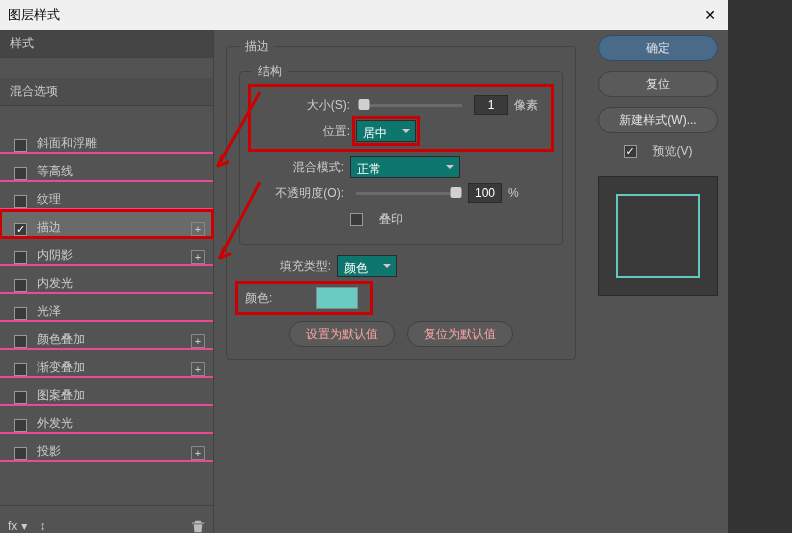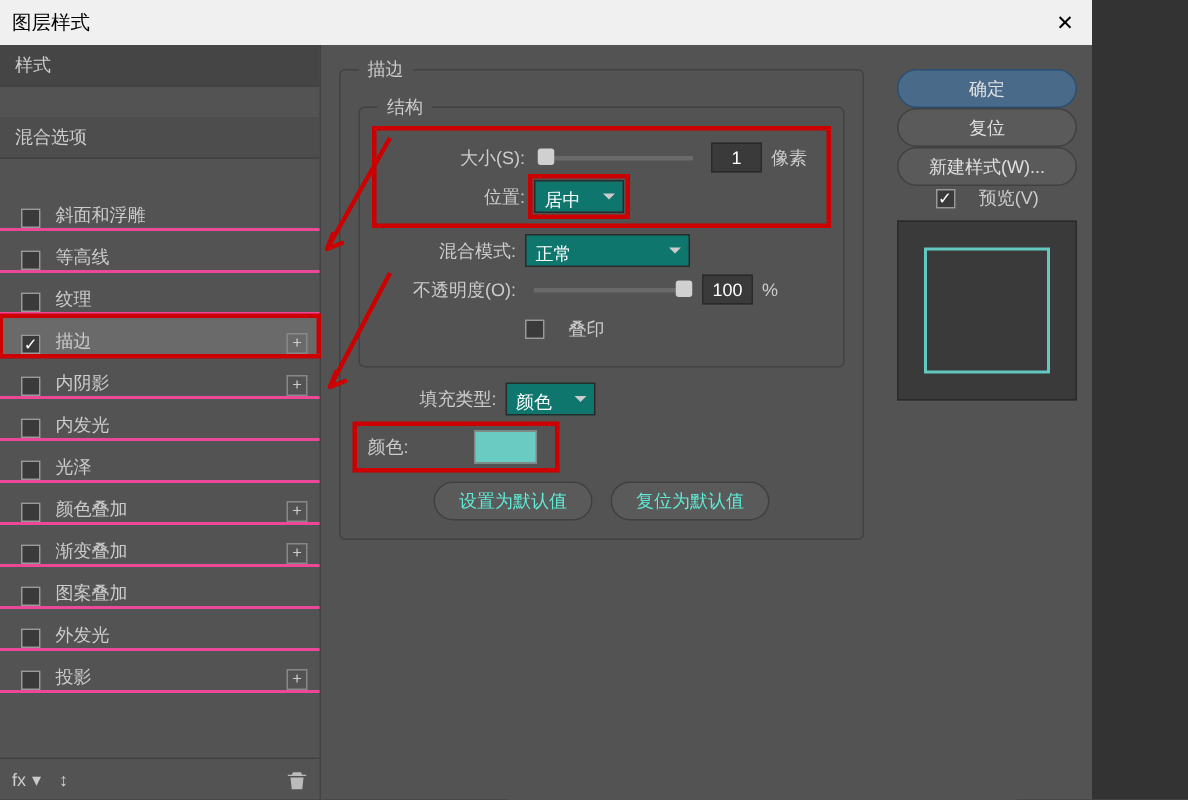--- a/index.html
+++ b/index.html
@@ -19,44 +19,44 @@
 .section.header { background: #454545; }
 .section.blend { background: #4d4d4d; }
 .row { height: 28px; display: flex; align-items: flex-end; padding: 0 8px 0 14px; border-bottom: 2px solid #ec4899; }
 .row.active { background: #6a6a6a; }
 .row.hl { outline: 3px solid #c00; outline-offset: -2px; }
 .cb { width: 13px; height: 13px; border: 1px solid #999; margin-right: 10px; display: flex; align-items: center; justify-content: center; color: #fff; font-size: 11px; background: #3a3a3a; }
 .cb.checked::before { content: "✓"; }
 .row .lbl { flex: 1; }
 .plus { width: 14px; height: 14px; border: 1px solid #888; display: flex; align-items: center; justify-content: center; font-size: 11px; color: #ccc; }
 
-.left-foot { margin-top: auto; height: 28px; display: flex; align-items: center; padding: 0 8px; border-top: 1px solid #424242; }
+.left-foot { margin-top: auto; height: 28px; display: flex; align-items: flex-end; padding: 0 8px; border-top: 1px solid #424242; }
 .left-foot .spacer { flex: 1; }
 .trash { width: 14px; height: 14px; color: #bbb; }
 
 
 .center { flex: 1; padding: 8px 12px; position: relative; }
 .arrow { position: absolute; stroke: #c00; stroke-width: 3; fill: none; }
 fieldset { border: 1px solid #424242; border-radius: 4px; padding: 8px 12px 12px; margin-bottom: 8px; }
 legend { padding: 0 6px; color: #ccc; }
 .frow { display: flex; align-items: center; height: 26px; gap: 6px; }
 .frow .flabel { width: 92px; text-align: right; }
 .slider { flex: 0 0 100px; height: 3px; background: #6a6a6a; position: relative; margin: 0 6px; }
 .slider .thumb { position: absolute; top: -5px; width: 11px; height: 11px; background: #d0d0d0; border-radius: 2px; transform: translateX(-50%); }
 .num { width: 34px; height: 20px; background: #3a3a3a; border: 1px solid #2a2a2a; color: #fff; text-align: center; font-size: 12px; }
 .unit { width: 30px; }
 .sel { height: 22px; background: #0f766e; border: 1px solid #2a2a2a; color: #fff; padding: 4px 18px 0 6px; position: relative; display: inline-flex; align-items: center; min-width: 60px; }
 .sel::after { content: ""; position: absolute; right: 5px; top: 8px; border: 4px solid transparent; border-top-color: #ccc; }
 .swatch { width: 42px; height: 22px; border: 1px solid #888; display: inline-block; }
 .btns { display: flex; gap: 12px; justify-content: center; margin-top: 10px; }
-.btn { height: 26px; padding: 0 16px; background: #5a5a5a; border: 1px solid #404040; border-radius: 13px; color: #5eead4; display: inline-flex; align-items: center; cursor: pointer; }
+.btn { height: 26px; padding: 0 16px; background: #5a5a5a; border: 1px solid #404040; border-radius: 13px; color: #fca5a5; display: inline-flex; align-items: center; cursor: pointer; }
 .hlbox { outline: 3px solid #c00; outline-offset: 1px; }
 
 
-.right { width: 140px; padding: 16px 10px; display: flex; flex-direction: column; align-items: stretch; }
+.right { width: 140px; padding: 5px 10px; display: flex; flex-direction: column; gap: 10px; align-items: stretch; }
 .rbtn { height: 26px; background: #5a5a5a; border: 1px solid #404040; border-radius: 13px; color: #e0e0e0; display: flex; align-items: center; justify-content: center; cursor: pointer; font-size: 12px; }
 .rbtn.primary { background: #4a6a8a; border-color: #2b4f72; }
 .pv-check { display: flex; align-items: center; gap: 6px; justify-content: center; }
 .preview { width: 120px; height: 120px; background: #3a3a3a; border: 1px solid #2a2a2a; display: flex; align-items: center; justify-content: center; margin-top: 6px; }
 .preview .sq { width: 84px; height: 84px; border: 2px solid #63c8c0; }
 </style>
 </head>
 <body>
 
 <div class="dialog">

